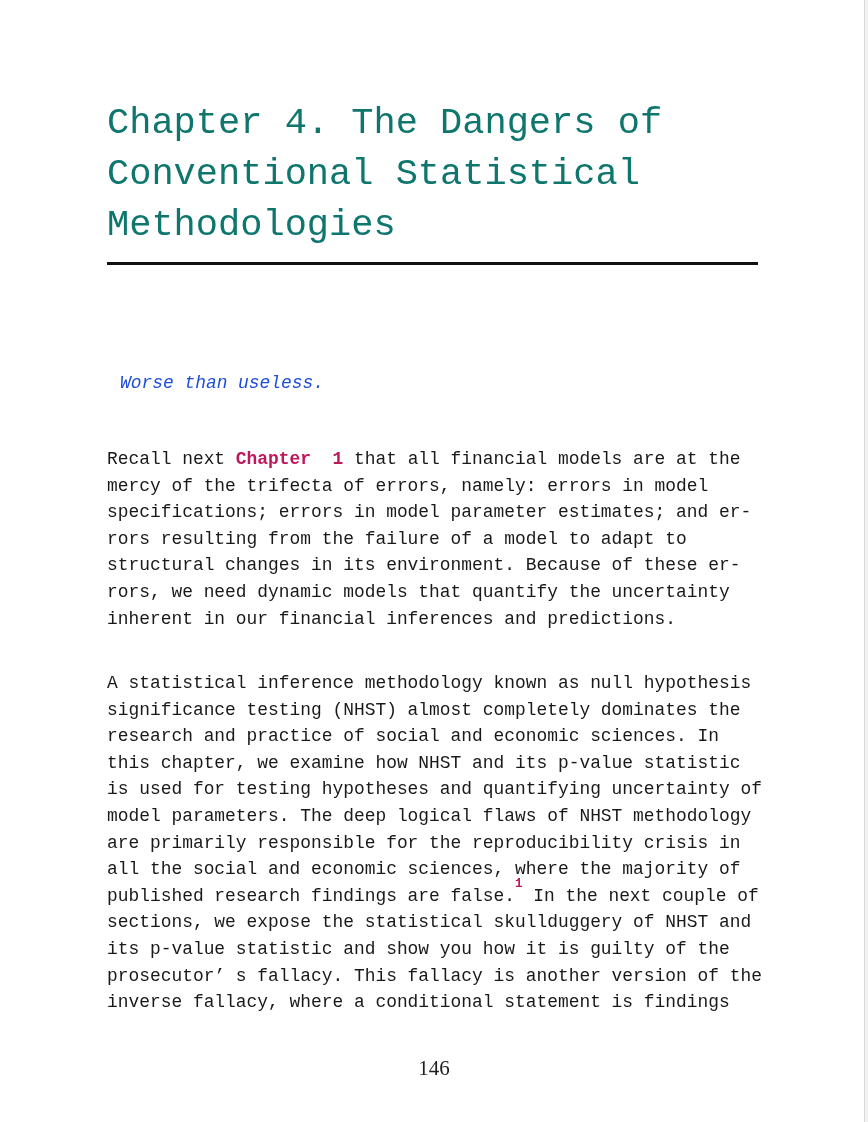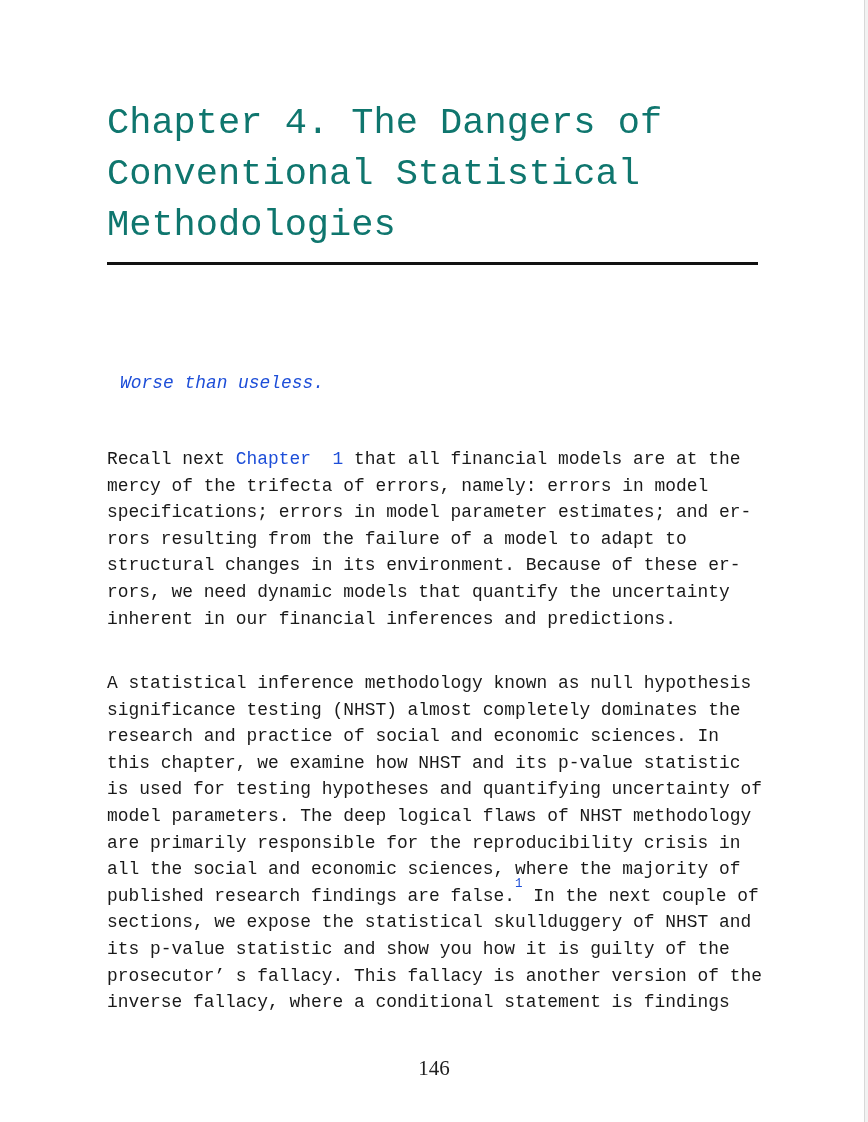--- a/index.html
+++ b/index.html
@@ -49,23 +49,24 @@
     position: absolute;
     left: 107px;
     margin: 0;
     font-size: 17.9px;
     line-height: 26.6px;
     white-space: pre;
   }
   .para1 { top: 446px; }
   .para2 { top: 670px; }
   .link {
-    color: #1d4ed8;
+    color: #be185d;
     text-decoration: none;
     cursor: pointer;
+    font-weight: bold;
   }
   .fnref {
     font-size: 12.5px;
     position: relative;
     top: -7px;
     line-height: 0;
   }
   .pagenum {
     position: absolute;
     left: 0;

